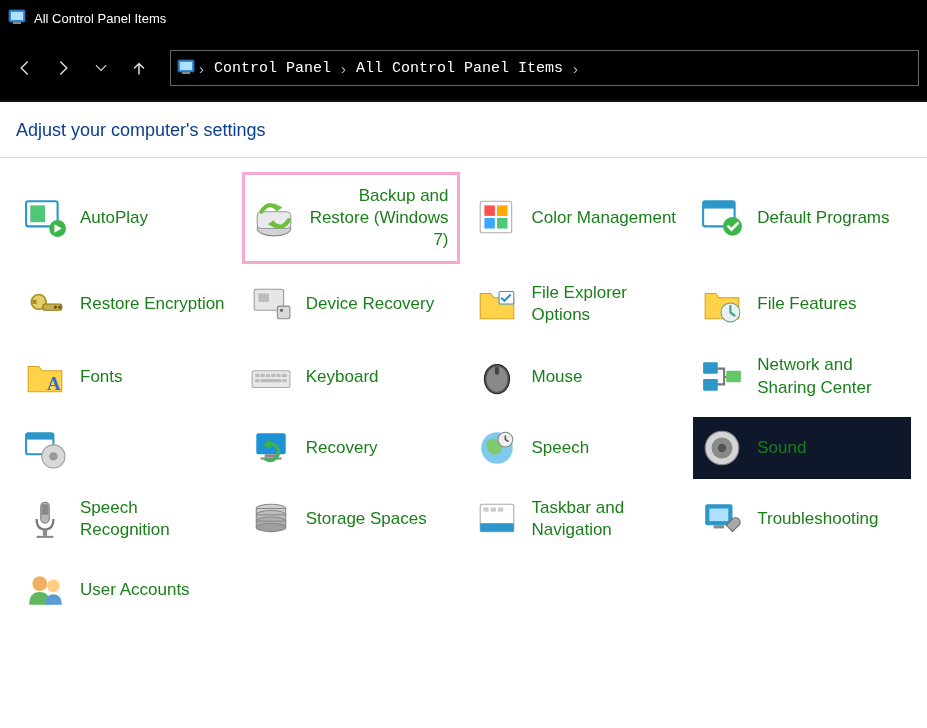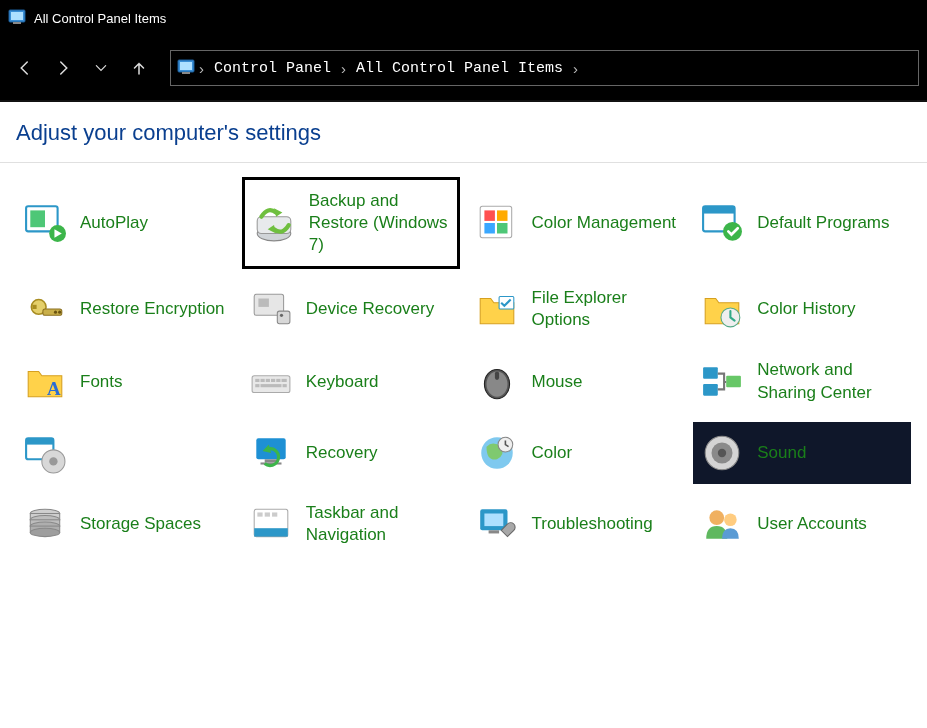--- a/index.html
+++ b/index.html
@@ -53,21 +53,21 @@
   .chev { color: #bbb; }
   .cp-emblem {
     width: 18px; height: 18px;
     display: inline-block;
   }
   .content {
     padding: 18px 16px;
   }
   .heading {
     color: #0a3f8f;
-    font-size: 22px;
+    font-size: 18px;
     font-weight: 400;
     margin-bottom: 16px;
   }
   .rule {
     height: 1px;
     background: #e0e0e0;
     margin-bottom: 14px;
     margin-left: -16px;
     margin-right: -16px;
   }
@@ -90,21 +90,22 @@
     width: 42px; height: 42px;
     display: flex; align-items: center; justify-content: center;
     flex-shrink: 0;
   }
   .item .label {
     color: #1a7f1a;
     font-size: 17px;
     line-height: 1.3;
   }
   .item.highlighted {
-    border: 3px solid #000000;
+    border: 3px solid #f9a8d4;
+    text-align: right;
   }
   .item.selected {
     background: #0f172a;
   }
 </style>
 </head>
 <body>
 
 <svg width="0" height="0" style="position:absolute">
 <defs>
@@ -406,21 +407,21 @@
           </svg>
         </span>
         <span class="label">File Explorer Options</span>
       </div>
       <div class="item">
         <span class="icon">
           <svg viewBox="0 0 40 40" width="42" height="42">
             <use href="#i-filehist"></use>
           </svg>
         </span>
-        <span class="label">Color History</span>
+        <span class="label">File Features</span>
       </div>
       <div class="item">
         <span class="icon">
           <svg viewBox="0 0 40 40" width="42" height="42">
             <use href="#i-fonts"></use>
           </svg>
         </span>
         <span class="label">Fonts</span>
       </div>
       <div class="item">
@@ -461,29 +462,37 @@
           </svg>
         </span>
         <span class="label">Recovery</span>
       </div>
       <div class="item">
         <span class="icon">
           <svg viewBox="0 0 40 40" width="42" height="42">
             <use href="#i-region"></use>
           </svg>
         </span>
-        <span class="label">Color</span>
+        <span class="label">Speech</span>
       </div>
       <div class="item selected">
         <span class="icon">
           <svg viewBox="0 0 40 40" width="42" height="42">
             <use href="#i-sound"></use>
           </svg>
         </span>
         <span class="label">Sound</span>
+      </div>
+      <div class="item">
+        <span class="icon">
+          <svg viewBox="0 0 40 40" width="42" height="42">
+            <use href="#i-speech"></use>
+          </svg>
+        </span>
+        <span class="label">Speech Recognition</span>
       </div>
       <div class="item">
         <span class="icon">
           <svg viewBox="0 0 40 40" width="42" height="42">
             <use href="#i-storage"></use>
           </svg>
         </span>
         <span class="label">Storage Spaces</span>
       </div>
       <div class="item">

